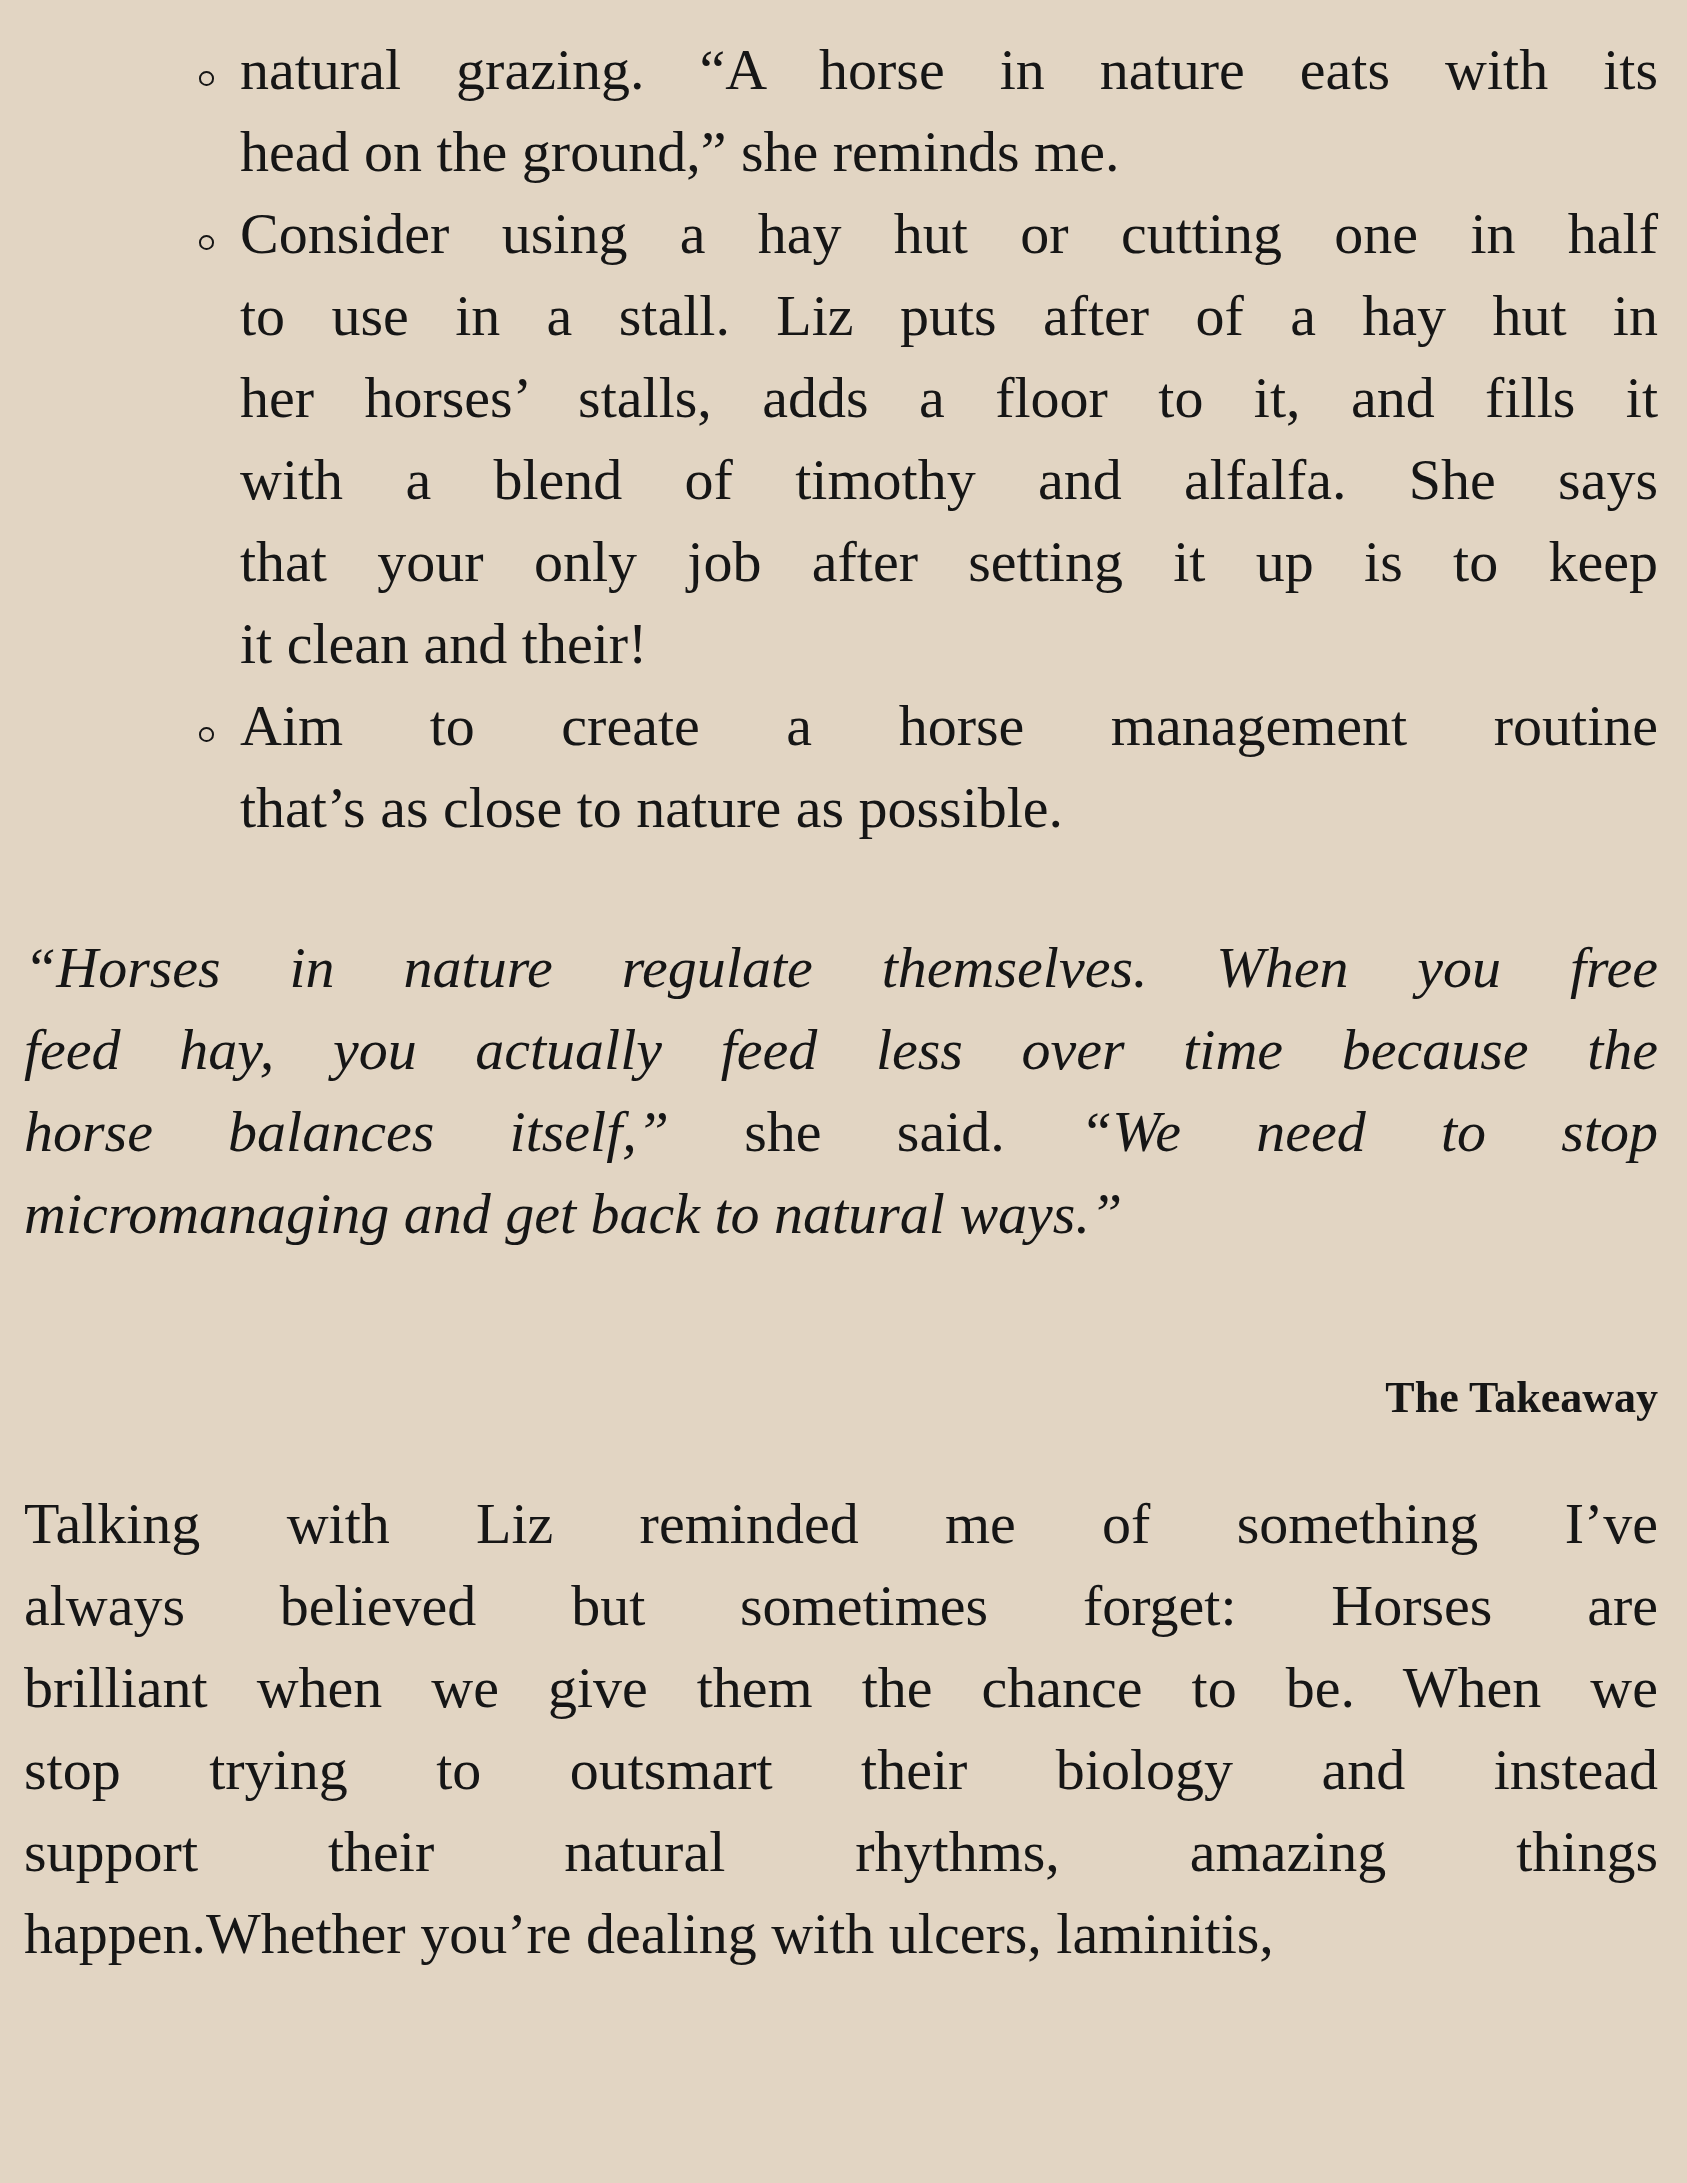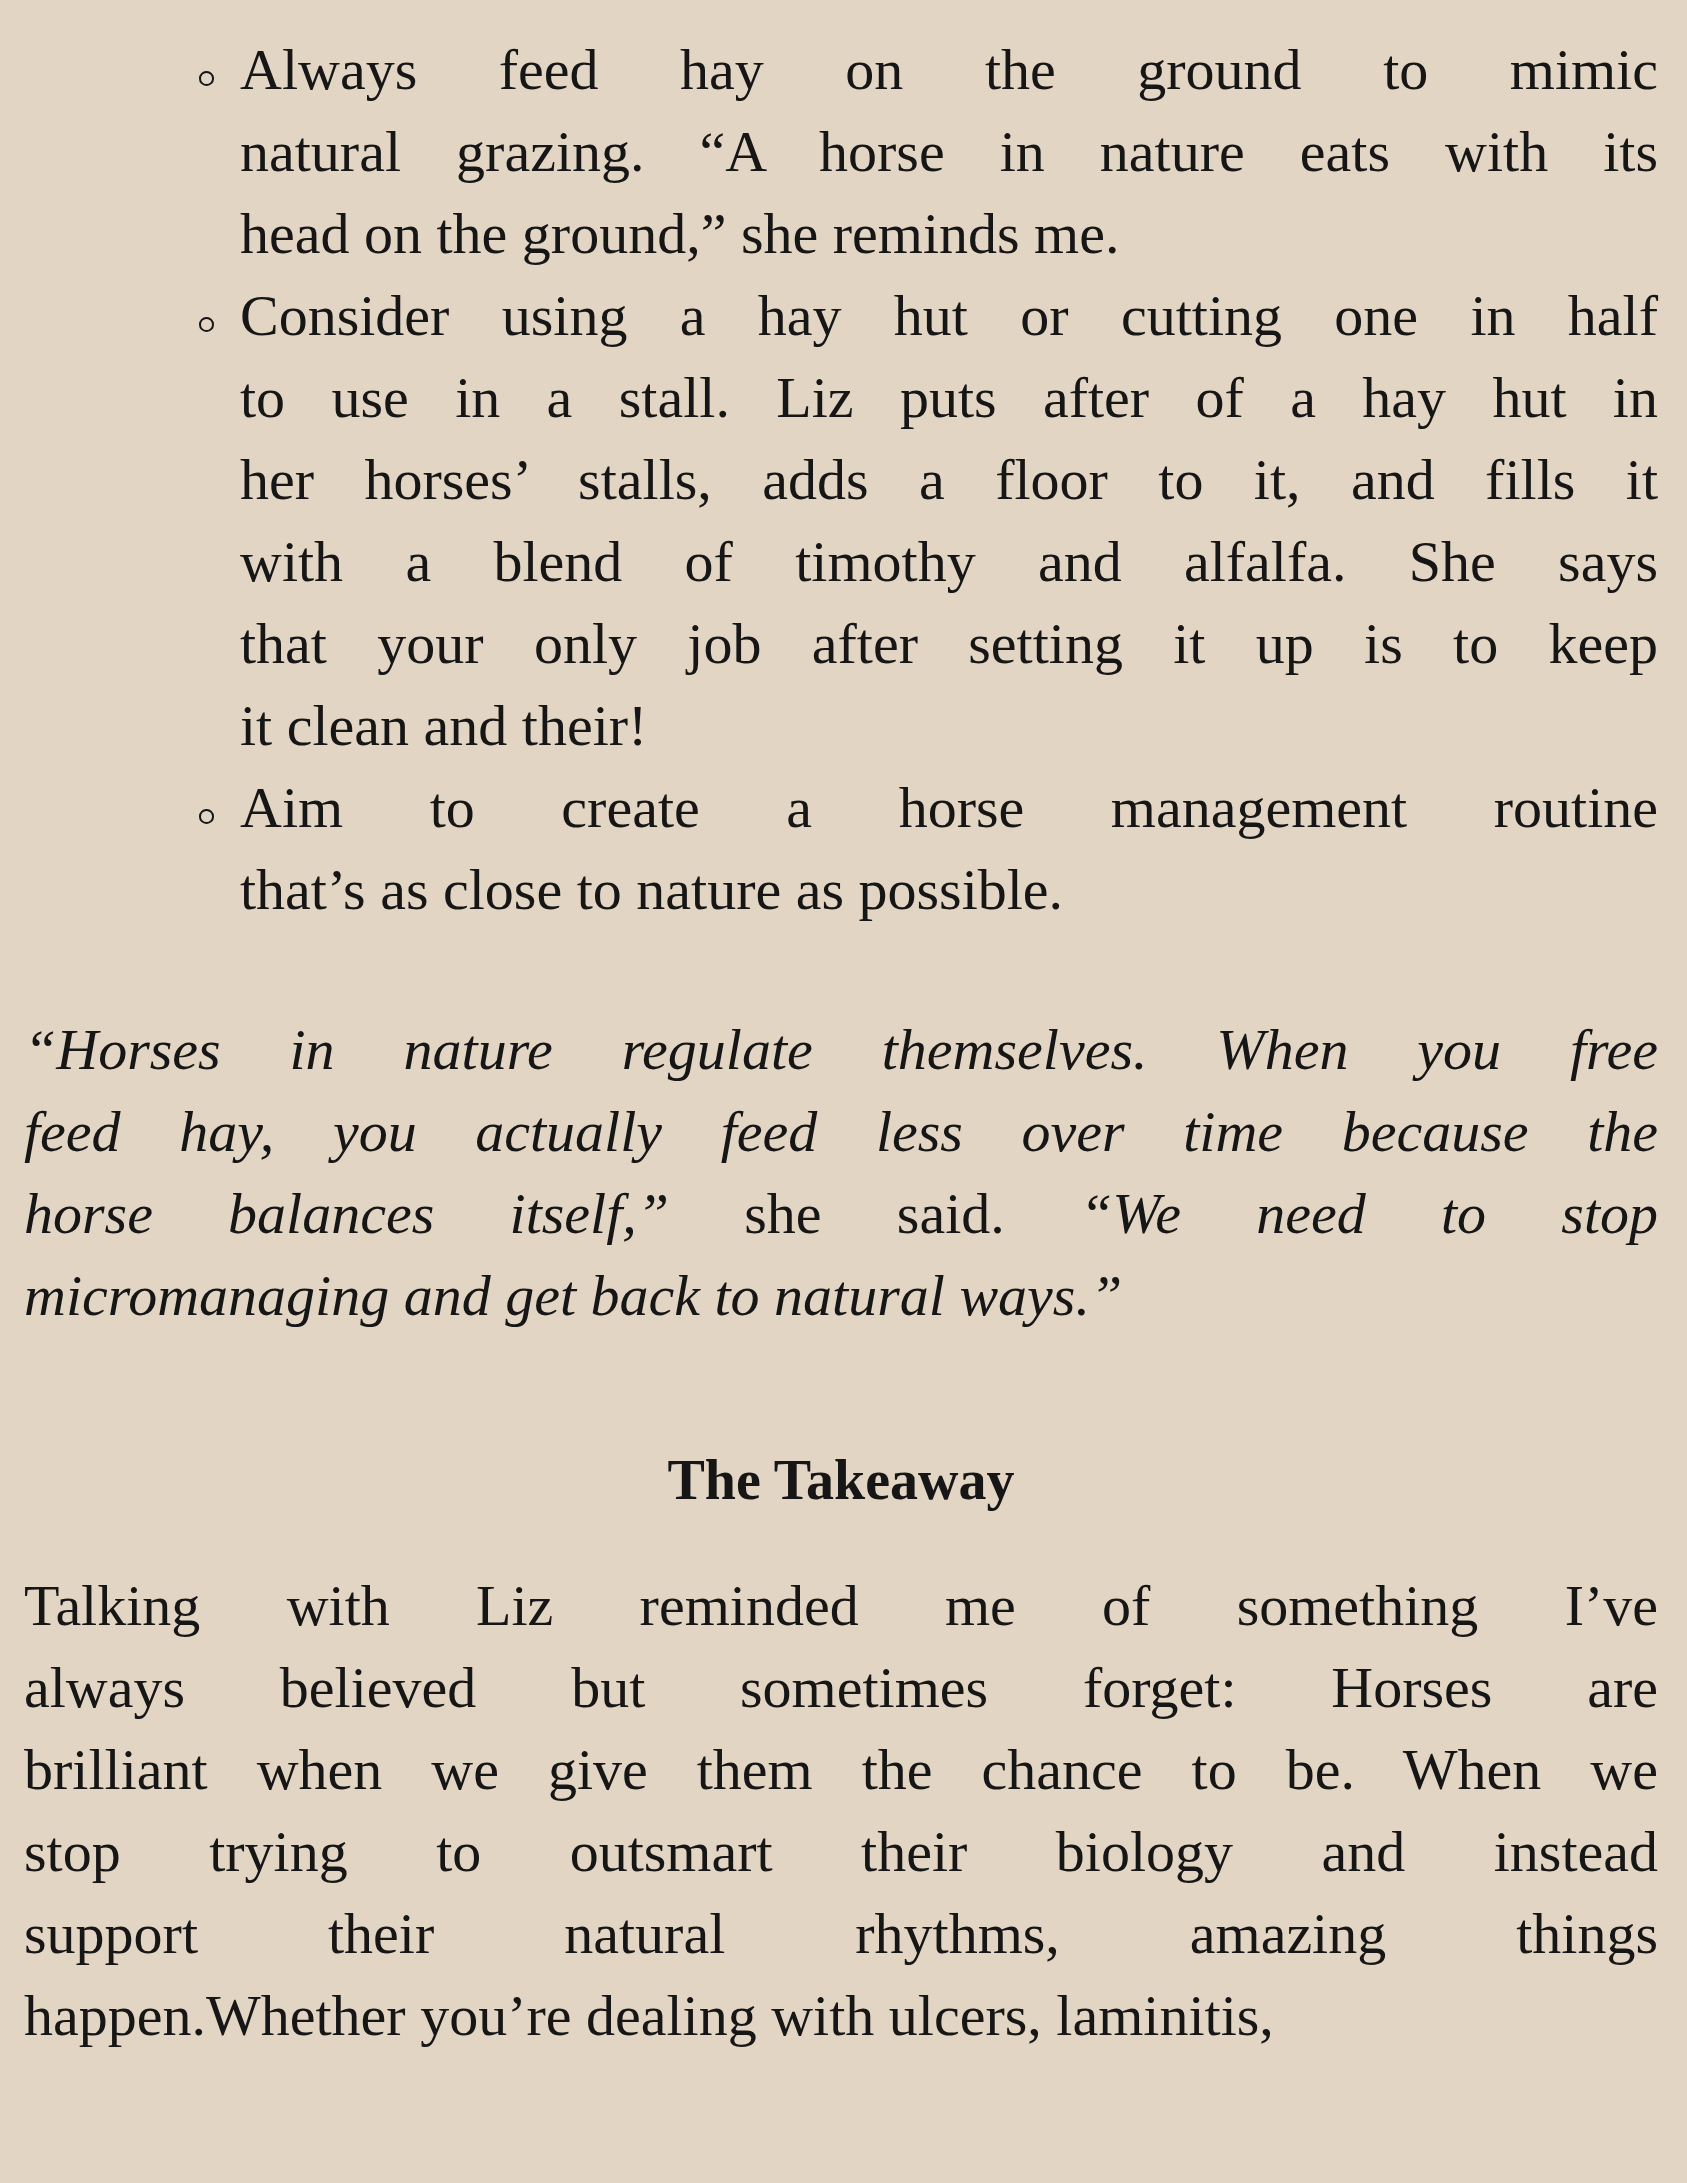--- a/index.html
+++ b/index.html
@@ -42,42 +42,41 @@
   }
   .quote {
     margin-top: 78px;
     font-style: italic;
   }
   .quote .roman {
     font-style: normal;
   }
   .heading {
     margin-top: 102px;
-    font-size: 56px;
+    font-size: 44px;
     line-height: 82px;
     font-weight: bold;
-    text-align: center;
+    text-align: right;
   }
   .closing {
     margin-top: 44px;
   }
   .bold {
     font-weight: normal;
   }
 </style>
 </head>
 <body>
 
 <div class="page">
 
   <div class="list">
 
     <div class="bullet-item">
       <span class="bullet-marker"></span>
-      <div class="line j">Always feed hay on the ground to mimic</div>
       <div class="line j">natural grazing. “A horse in nature eats with its</div>
       <div class="line last">head on the ground,” she reminds me.</div>
     </div>
 
     <div class="bullet-item">
       <span class="bullet-marker"></span>
       <div class="line j">Consider using a hay hut or cutting one in half</div>
       <div class="line j">to use in a stall. Liz puts after of a hay hut in</div>
       <div class="line j">her horses’ stalls, adds a floor to it, and fills it</div>
       <div class="line j">with a blend of timothy and alfalfa. She says</div>

